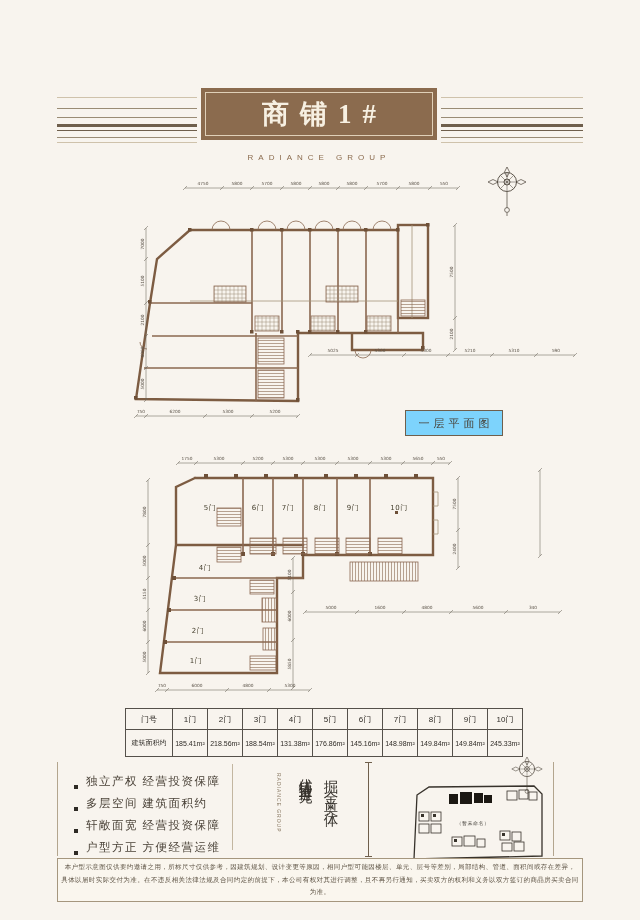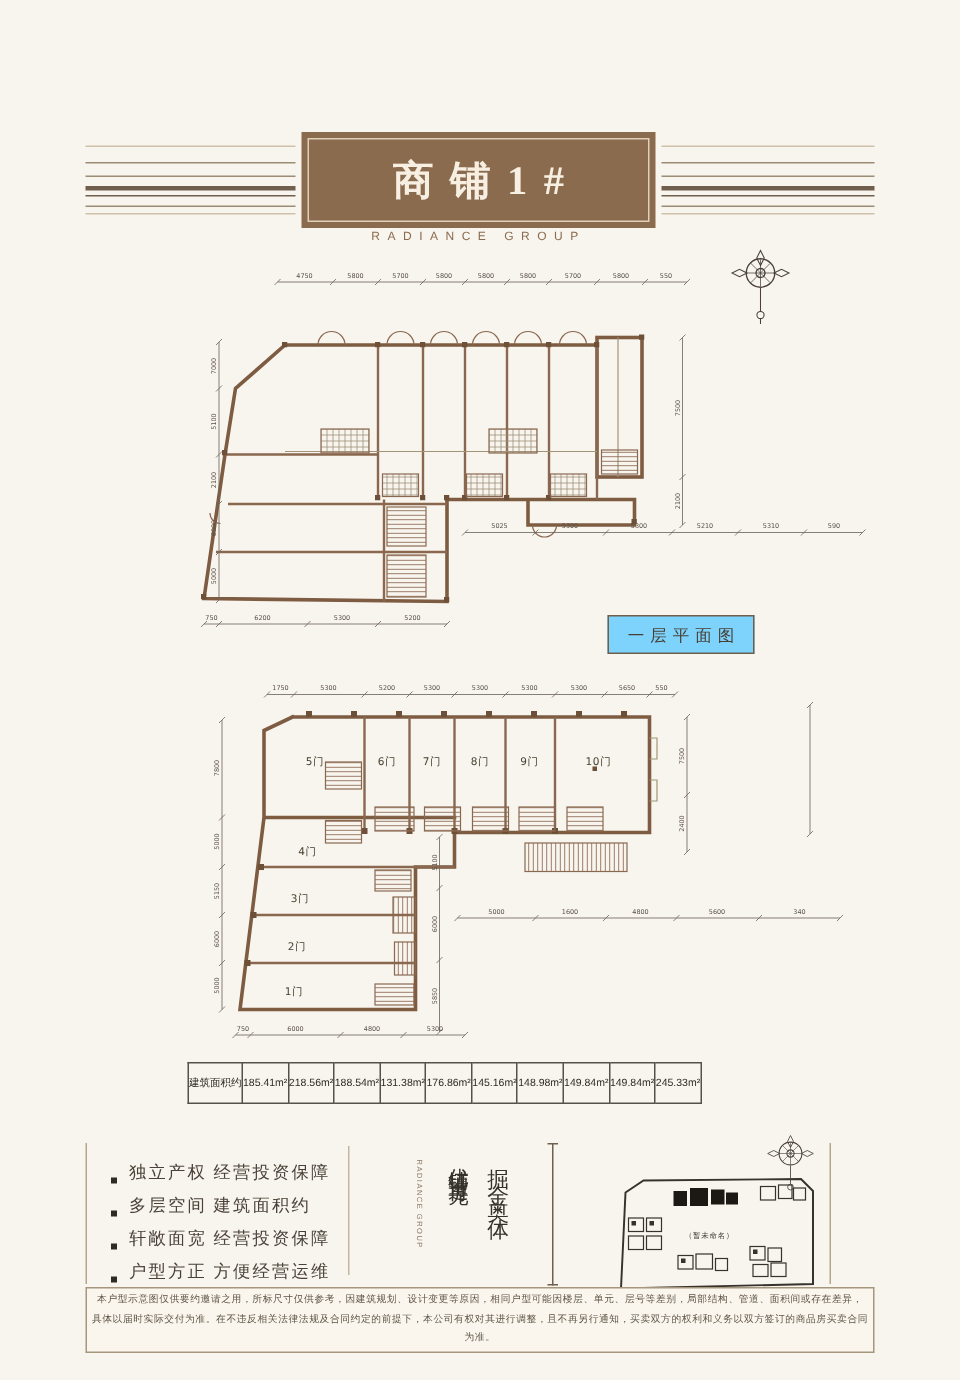--- a/index.html
+++ b/index.html
@@ -9,21 +9,21 @@
   
   .deco{position:absolute;height:48px}
   .deco i{position:absolute;left:0;right:0}
   .l1{top:0;height:1px;background:#cfc2ab}
   .l2{top:11px;height:1px;background:#9a8c75}
   .l3{top:20px;height:1px;background:#9a8c75}
   .l4{top:27px;height:3px;background:#6f5f4c}
   .l5{top:33px;height:1px;background:#6f5f4c}
   .l6{top:40px;height:1px;background:#9a8c75}
   .l7{top:45px;height:1px;background:#cfc2ab}
-  .title-box{left:201px;top:88px;width:236px;height:64px;background:#8b6b4e;display:flex}
+  .title-box{left:201px;top:88px;width:236px;height:52px;background:#8b6b4e;display:flex}
   .title-inner{flex:1;margin:4px;border:1px solid #e0d0b8;display:flex;align-items:center;justify-content:center;
       font-family:"Liberation Serif","DejaVu Serif",serif;font-size:27px;font-weight:bold;color:#f7f0e2;
       letter-spacing:11px;padding-left:11px}
   .brand-sub{left:201px;top:153px;width:236px;text-align:center;font-size:8px;letter-spacing:5px;color:#8b6b4e}
   
   .w{stroke:#7d5c42;stroke-width:2.4;fill:none;stroke-linecap:square}
   .w2{stroke:#8a6850;stroke-width:1.6;fill:none}
   .w3{stroke:#a39479;stroke-width:.8;fill:none}
   .fx{stroke:#8a6850;stroke-width:.8}
   .dim{stroke:#6d665c;stroke-width:.55;fill:none}
@@ -257,20 +257,33 @@
       <text x="331" y="609">5000</text>
       <text x="380" y="609">1600</text>
       <text x="427" y="609">4800</text>
       <text x="478" y="609">5600</text>
       <text x="533" y="609">340</text>
     </g>
   </svg>
 
   <table class="area-table">
     <tbody>
+        <tr>
+      <th>门号</th>
+      <th>1门</th>
+      <th>2门</th>
+      <th>3门</th>
+      <th>4门</th>
+      <th>5门</th>
+      <th>6门</th>
+      <th>7门</th>
+      <th>8门</th>
+      <th>9门</th>
+      <th>10门</th>
+    </tr>
     <tr>
       <td>建筑面积约</td>
       <td>185.41m²</td>
       <td>218.56m²</td>
       <td>188.54m²</td>
       <td>131.38m²</td>
       <td>176.86m²</td>
       <td>145.16m²</td>
       <td>148.98m²</td>
       <td>149.84m²</td>

